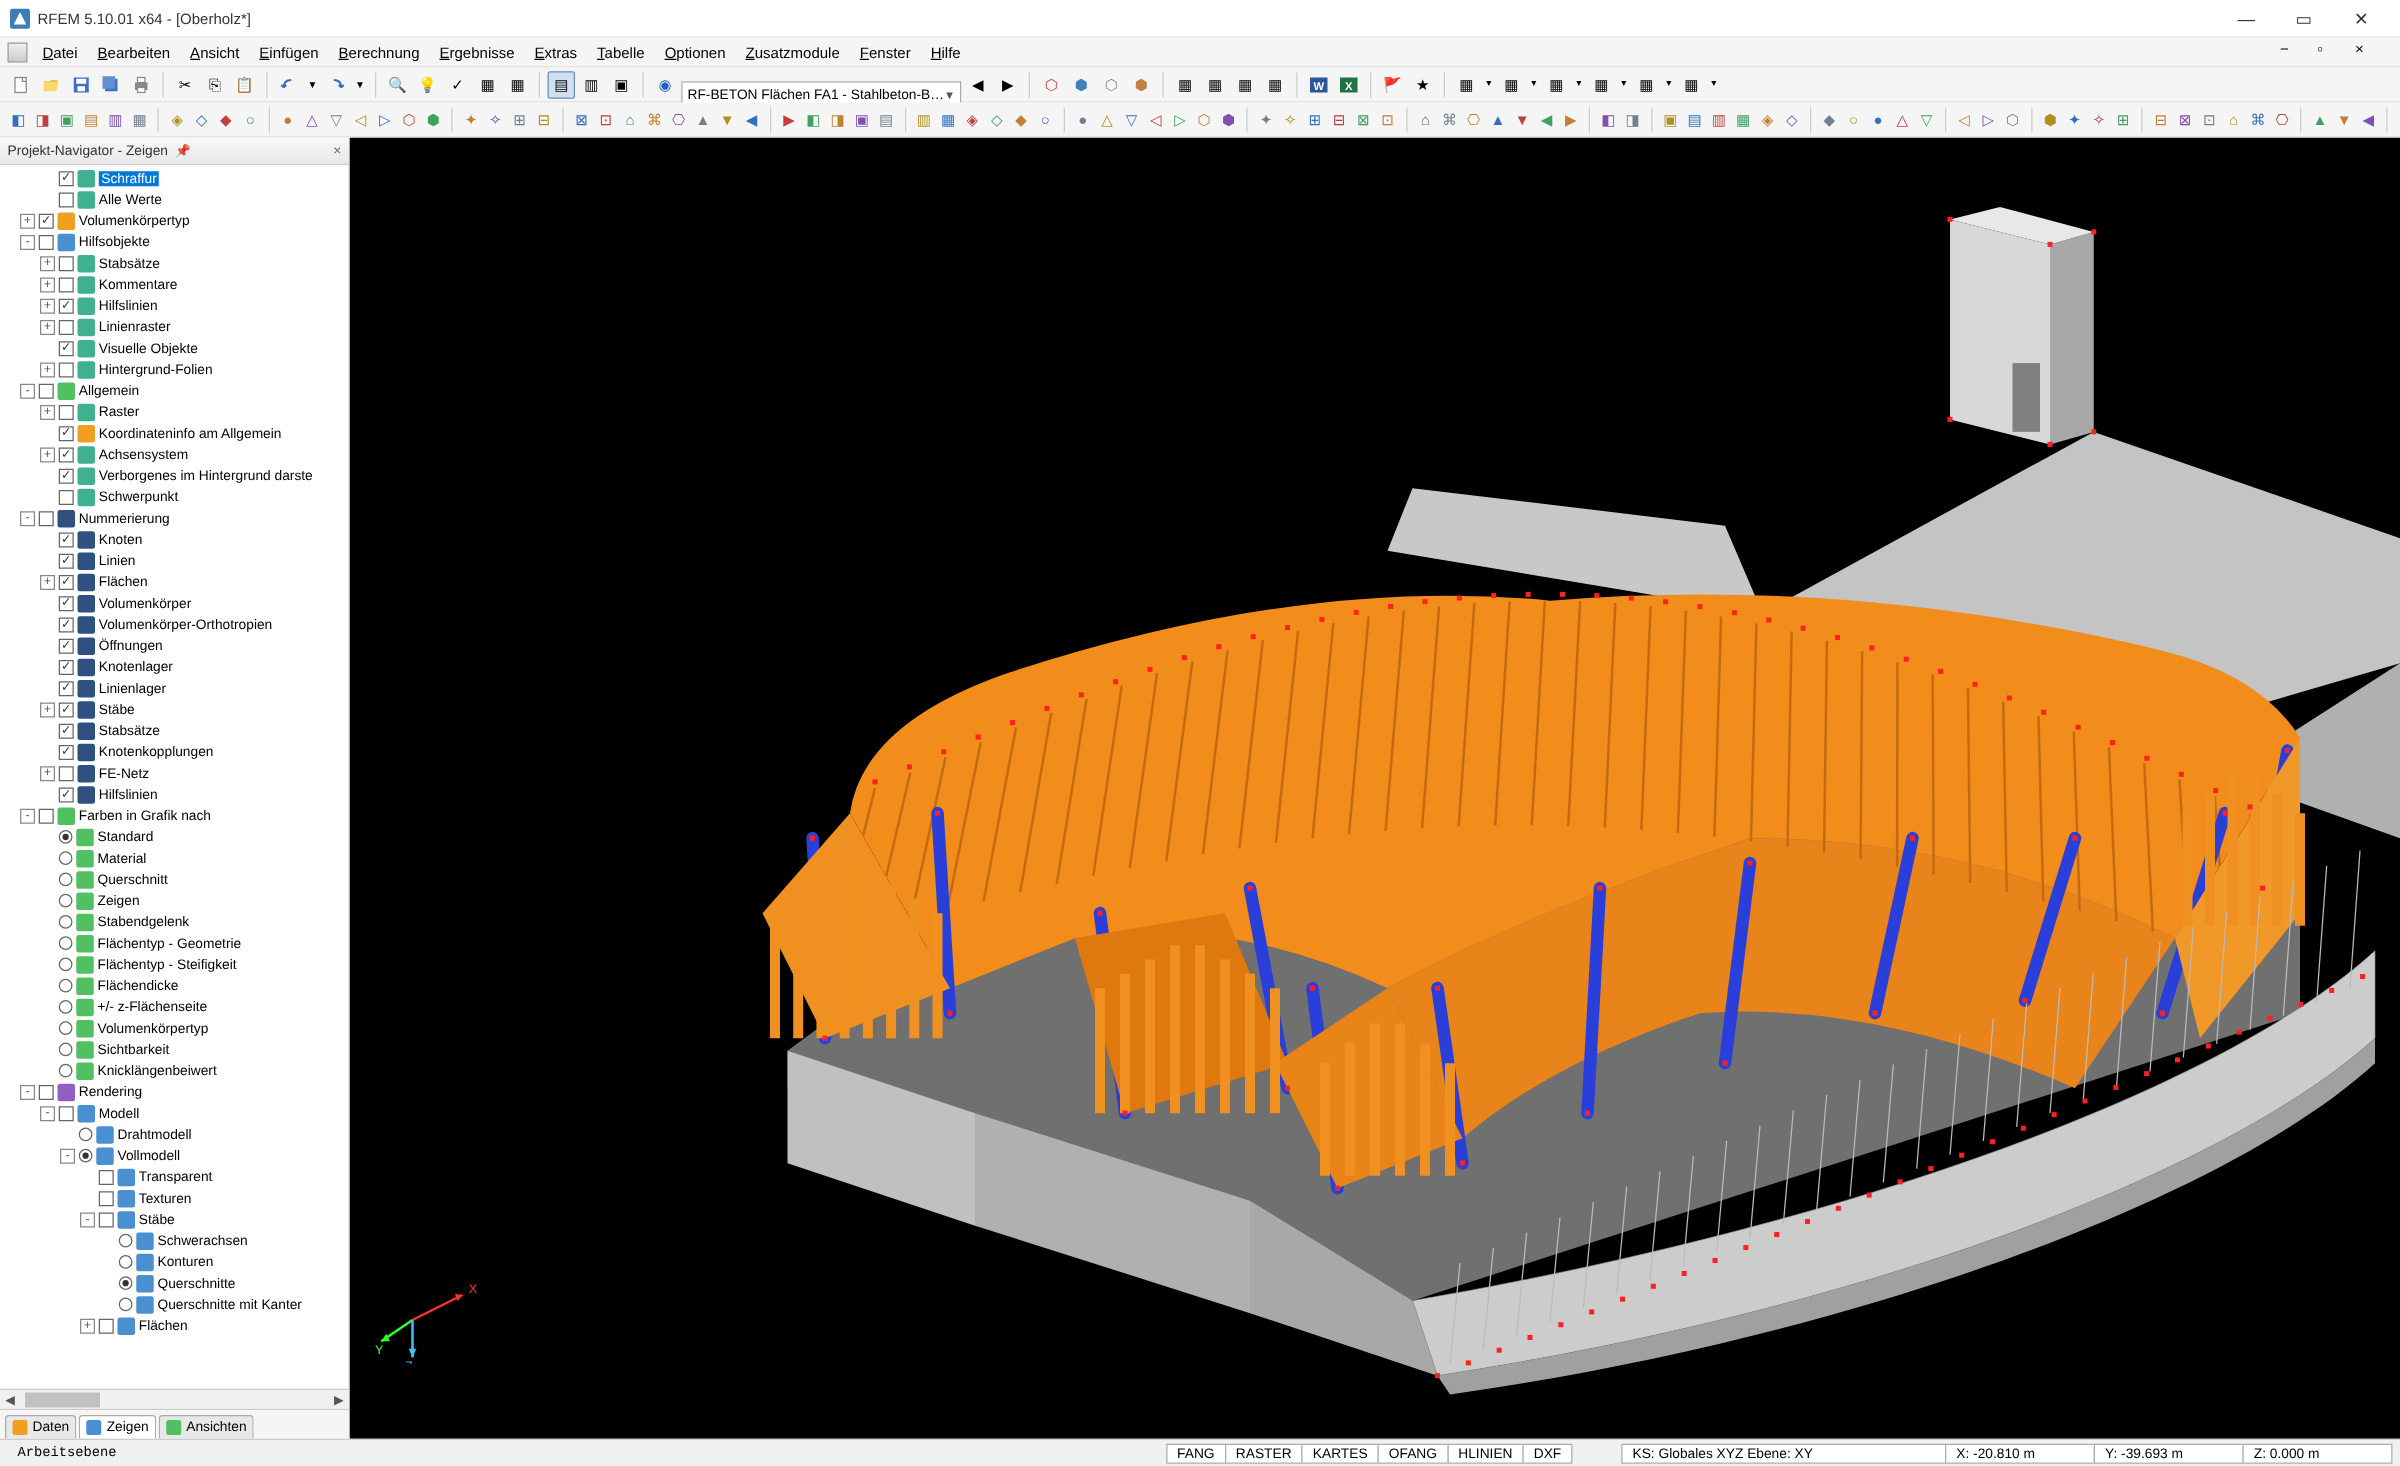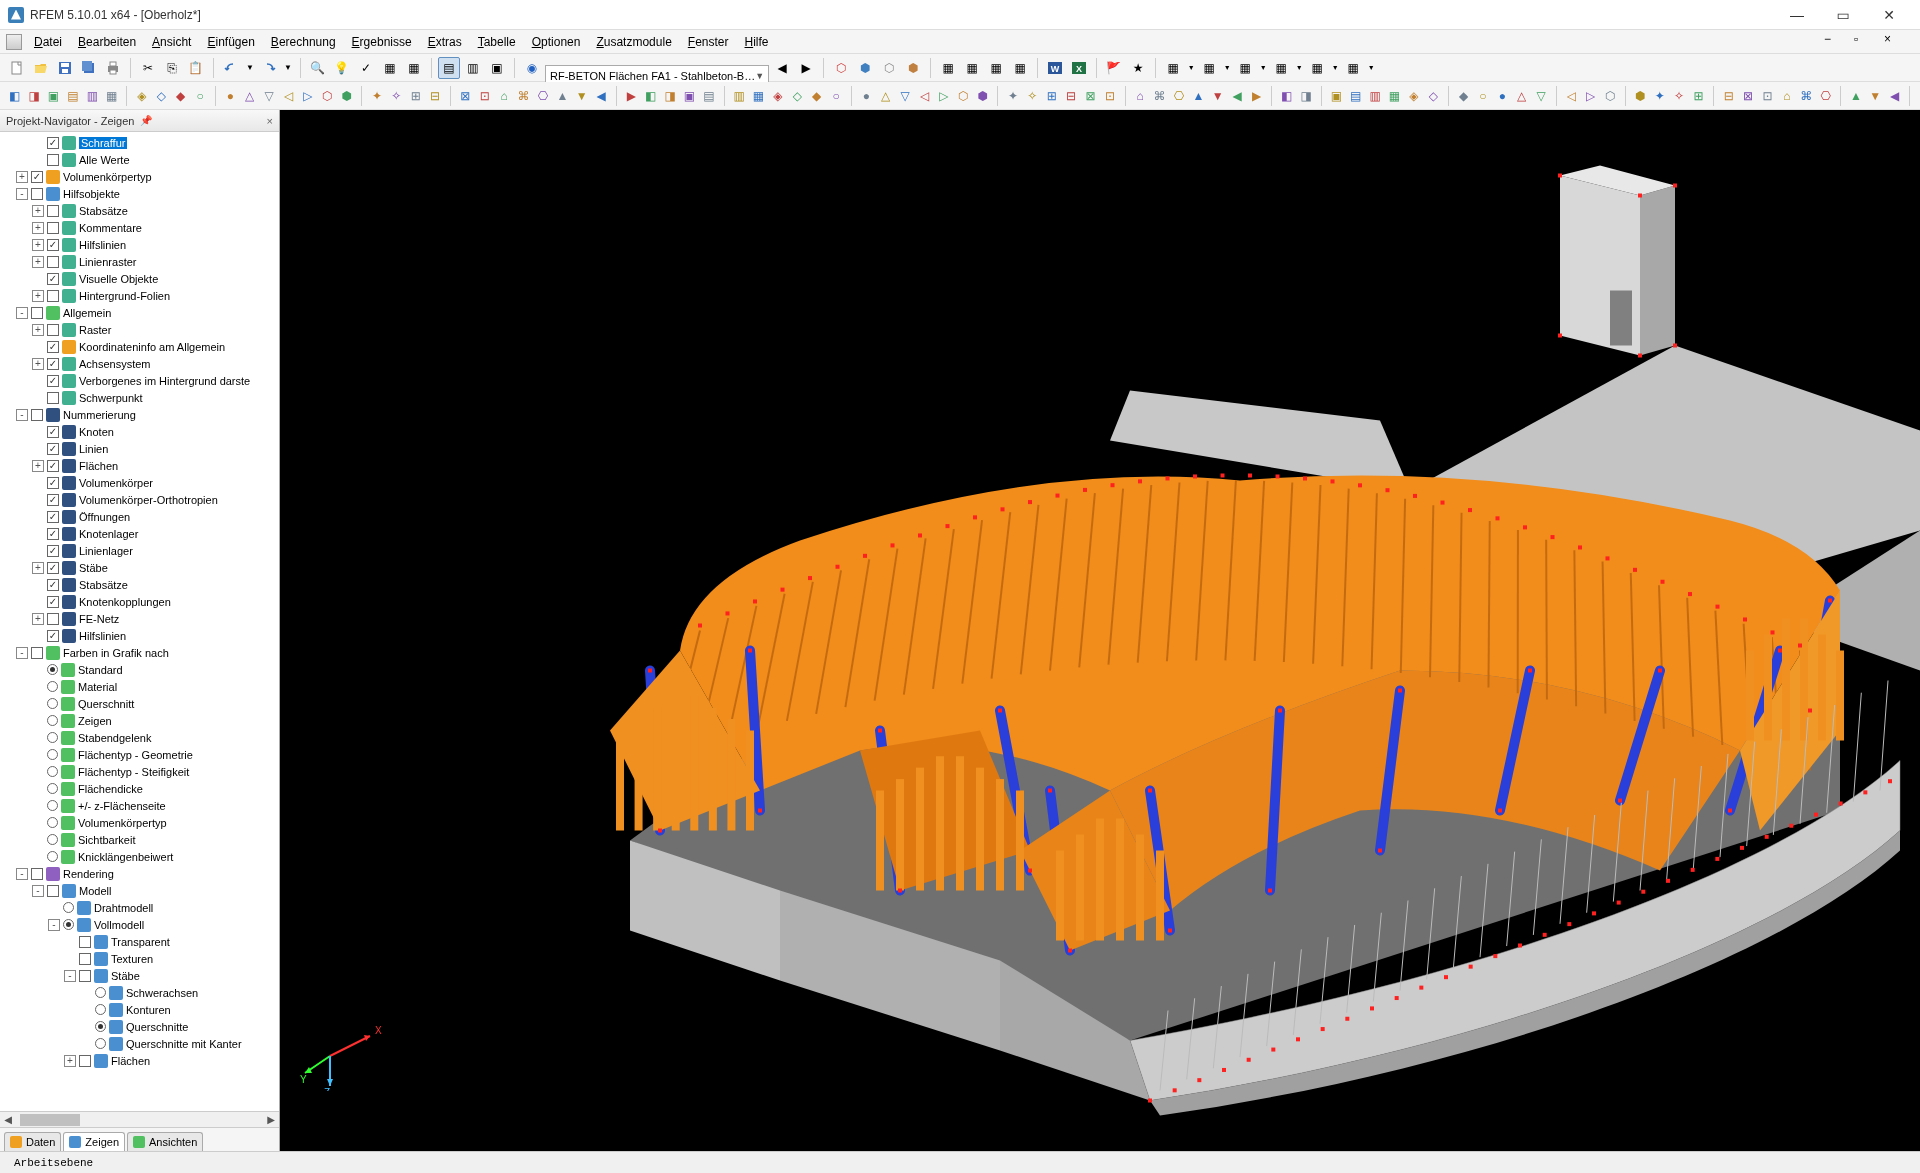--- a/index.html
+++ b/index.html
@@ -1282,14 +1282,27 @@
         <text x="0" y="82" fill="#30ff30" font-size="10">Y</text>
         <line x1="30" y1="55" x2="30" y2="85" stroke="#40c0ff" stroke-width="2"></line>
         <polygon points="30,85 27,78 33,78" fill="#40c0ff"></polygon>
         <text x="24" y="95" fill="#40c0ff" font-size="10">Z</text>
       </svg>
     </div>
   </div>
 
   <div class="statusbar">
     <span class="status-left">Arbeitsebene</span>
+    <div class="status-right">
+      <span class="status-cell">FANG</span>
+      <span class="status-cell">RASTER</span>
+      <span class="status-cell">KARTES</span>
+      <span class="status-cell">OFANG</span>
+      <span class="status-cell">HLINIEN</span>
+      <span class="status-cell">DXF</span>
+      <span style="width:40px"></span>
+      <span class="status-cell wide">KS: Globales XYZ Ebene: XY</span>
+      <span class="status-cell coord">X: -20.810 m</span>
+      <span class="status-cell coord">Y:  -39.693 m</span>
+      <span class="status-cell coord">Z:   0.000 m</span>
+    </div>
   </div>
 </div>
 
 </body></html>

